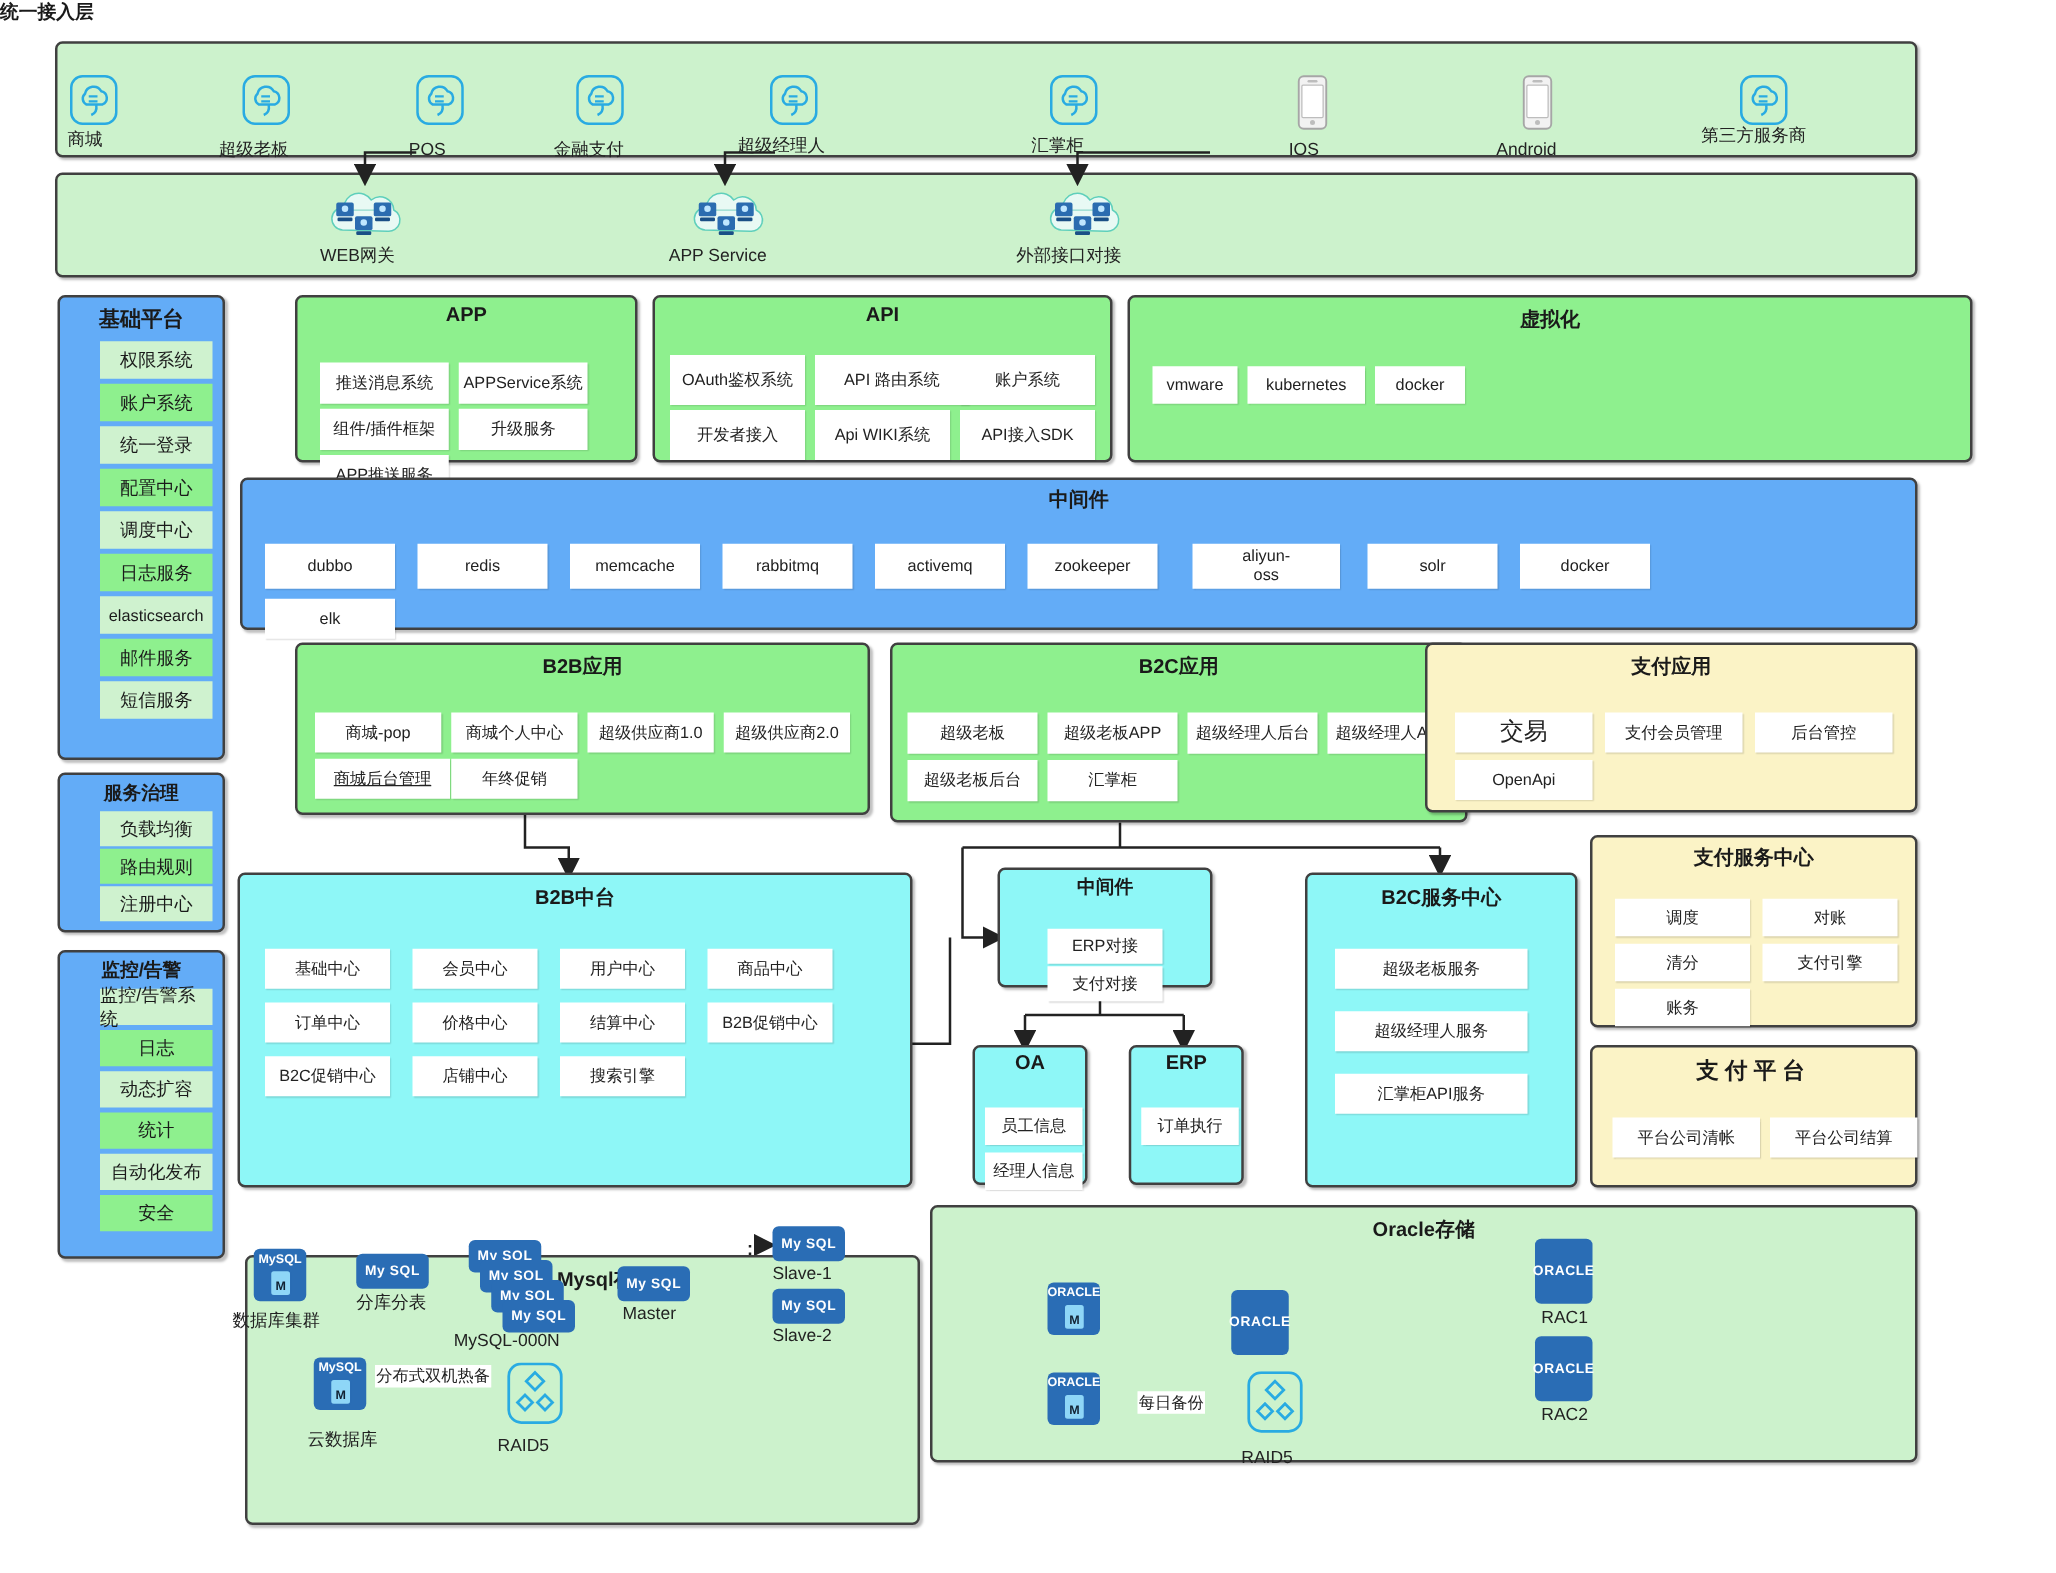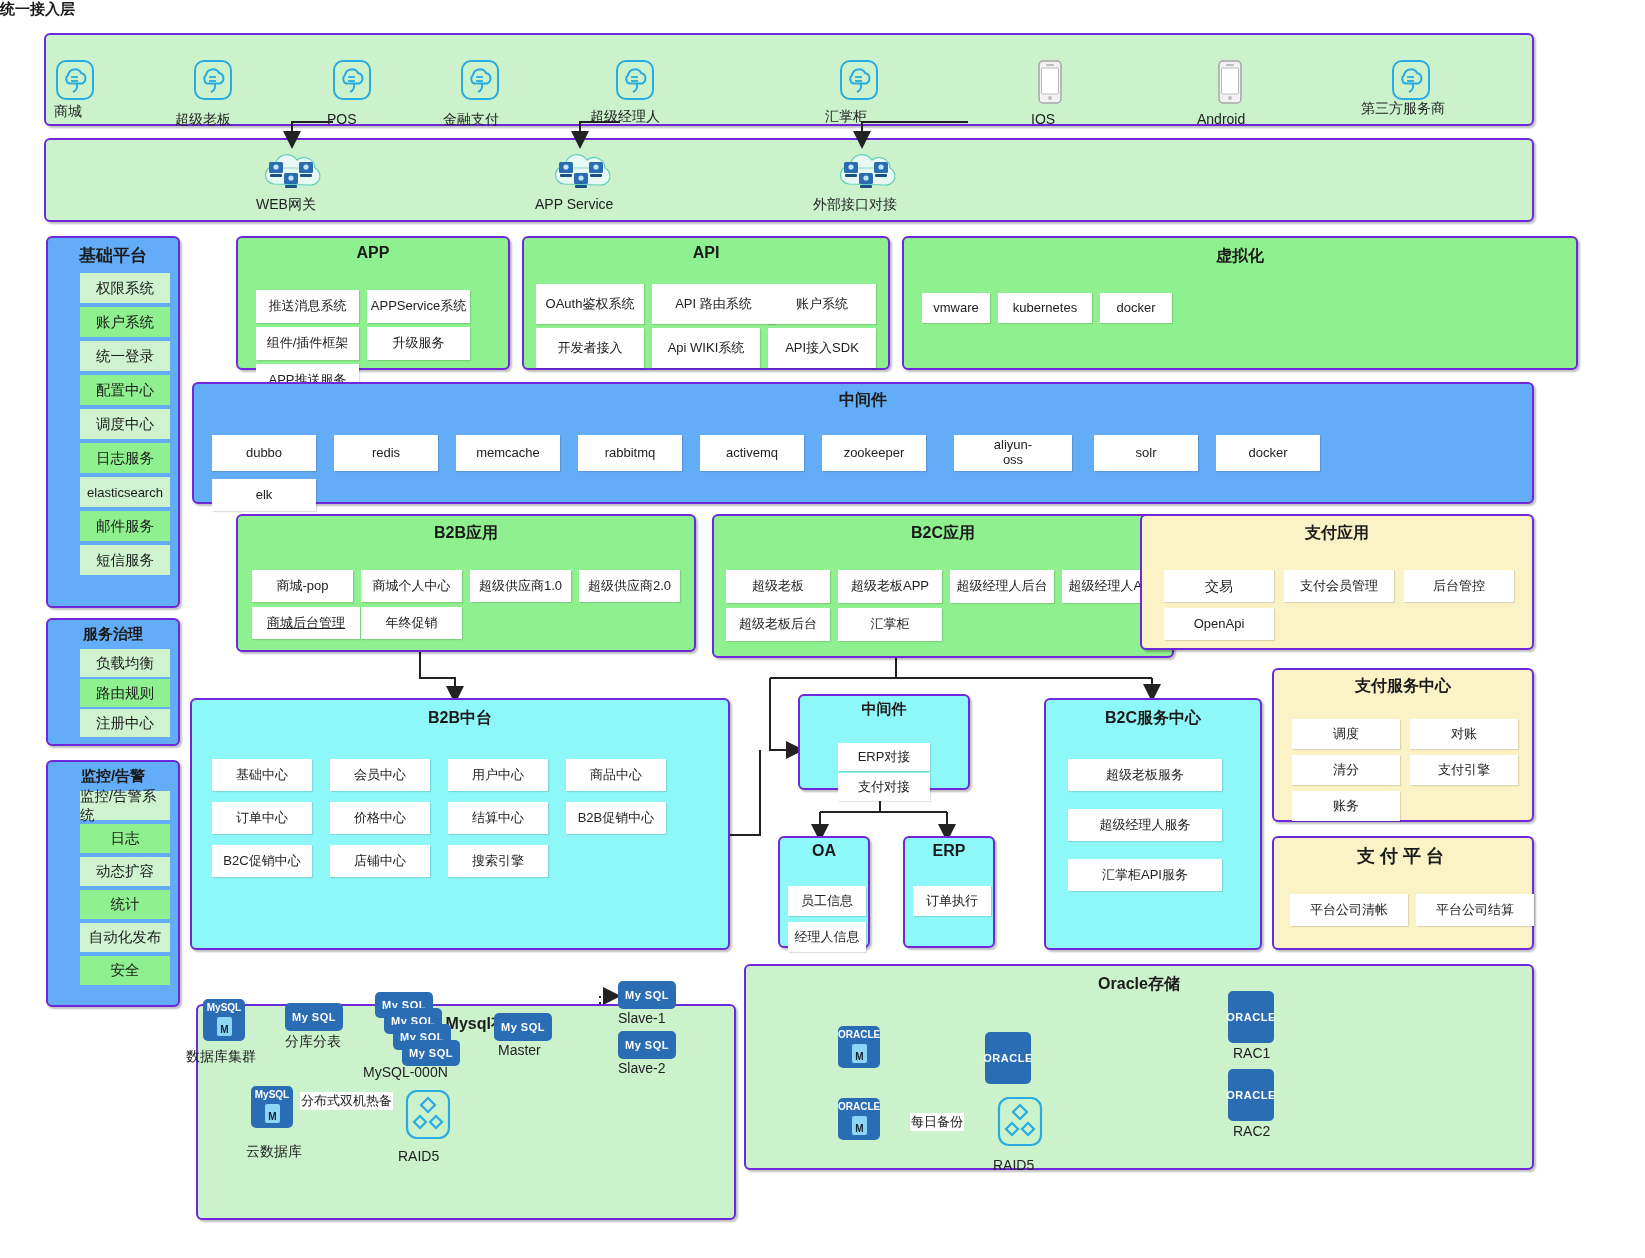--- a/index.html
+++ b/index.html
@@ -12,21 +12,21 @@
     position: relative;
     width: 1645px;
     height: 1258px;
     overflow: hidden;
     background: #fff;
   }
 
   
   .panel {
     position: absolute;
-    border: 2px solid #6d28d9;
+    border: 2px solid #404040;
     border-radius: 6px;
     box-shadow: 2px 2px 2px rgba(0,0,0,0.25);
   }
   .panel-title {
     text-align: center;
     font-weight: bold;
     color: #1a1a1a;
   }
 
   
@@ -367,21 +367,21 @@
         <div class="chip" style="left: 236px; top: 26px; width: 104px; height: 33px; font-size: 13px;">超级经理人后台</div>
         <div class="chip" style="left: 348px; top: 26px; width: 104px; height: 33px; font-size: 13px;">超级经理人APP</div>
         <div class="chip" style="left: 12px; top: 64px; width: 104px; height: 33px; font-size: 13px;">超级老板后台</div>
         <div class="chip" style="left: 124px; top: 64px; width: 104px; height: 33px; font-size: 13px;">汇掌柜</div>
       </div>
   </div>
 
   <div class="panel cream" style="left:1140px; top:514px; width:394px; height:136px;">
     <div class="panel-title" style="margin-top:7px; font-size:16px;">支付应用</div>
     <div id="pay-app-items" style="position:relative;">
-        <div class="chip" style="left: 22px; top: 26px; width: 110px; height: 32px; font-size: 14px;">交易</div>
+        <div class="chip" style="left: 22px; top: 26px; width: 110px; height: 32px; font-size: 19px;">交易</div>
         <div class="chip" style="left: 142px; top: 26px; width: 110px; height: 32px; font-size: 13px;">支付会员管理</div>
         <div class="chip" style="left: 262px; top: 26px; width: 110px; height: 32px; font-size: 13px;">后台管控</div>
         <div class="chip" style="left: 22px; top: 64px; width: 110px; height: 32px; font-size: 13px;">OpenApi</div>
       </div>
   </div>
 
   <div class="panel cyan" style="left:190px; top:698px; width:540px; height:252px;">
     <div class="panel-title" style="margin-top:8px; font-size:16px;text-align:center;">B2B中台</div>
     <div id="b2b-center-items" style="position:relative;">
         <div class="chip" style="left: 20px; top: 30px; width: 100px; height: 32px; font-size: 13px;">基础中心</div>

